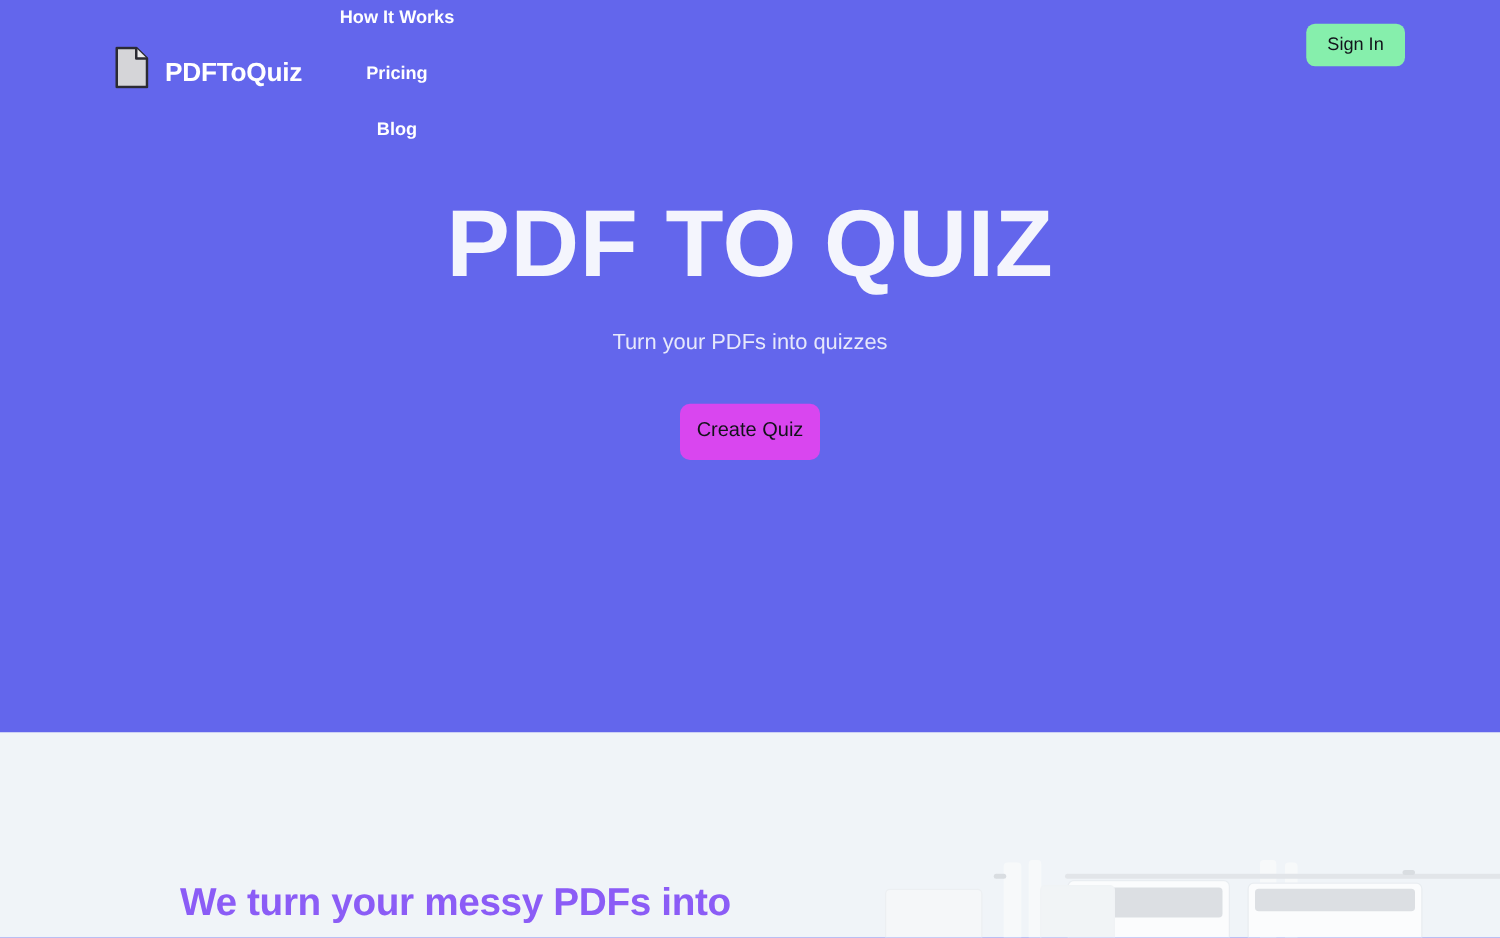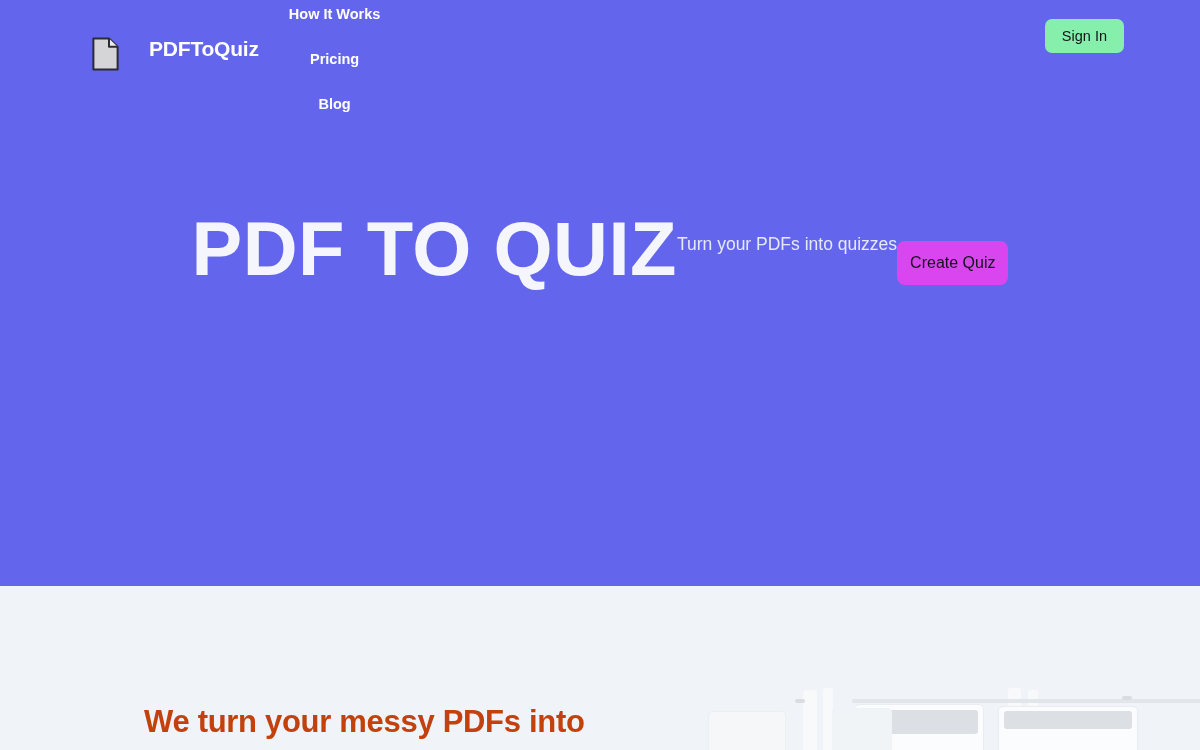--- a/index.html
+++ b/index.html
@@ -42,22 +42,22 @@
     top: 0;
     width: 1200px;
     height: 72px;
     display: flex;
     align-items: center;
     padding: 0 76px 0 92px;
   }
 
   .brand {
     display: flex;
-    align-items: flex-start;
-    gap: 30px;
+    align-items: flex-end;
+    gap: 13px;
     flex: 0 0 auto;
     margin-top: 36px;
   }
 
   .logo-icon {
     width: 27px;
     height: 34px;
     display: block;
     flex: 0 0 auto;
   }
@@ -103,21 +103,21 @@
   }
 
   
   .hero-content {
     position: absolute;
     left: 0;
     top: 0;
     width: 1200px;
     height: 586px;
     display: flex;
-    flex-direction: row;
+    flex-direction: column;
     align-items: center;
     justify-content: center;
     padding-bottom: 60px;
   }
 
   .hero-title {
     font-size: 76px;
     font-weight: bold;
     color: #f4f5fd;
     letter-spacing: 0.5px;
@@ -158,21 +158,21 @@
     overflow: hidden;
   }
 
   .lower-heading {
     position: absolute;
     left: 144px;
     top: 116px;
     width: 460px;
     font-size: 31px;
     font-weight: bold;
-    color: #c2410c;
+    color: #8b5cf6;
     line-height: 1.32;
     letter-spacing: -0.3px;
   }
 
   
   .illustration {
     position: absolute;
     left: 640px;
     top: 80px;
     width: 460px;

